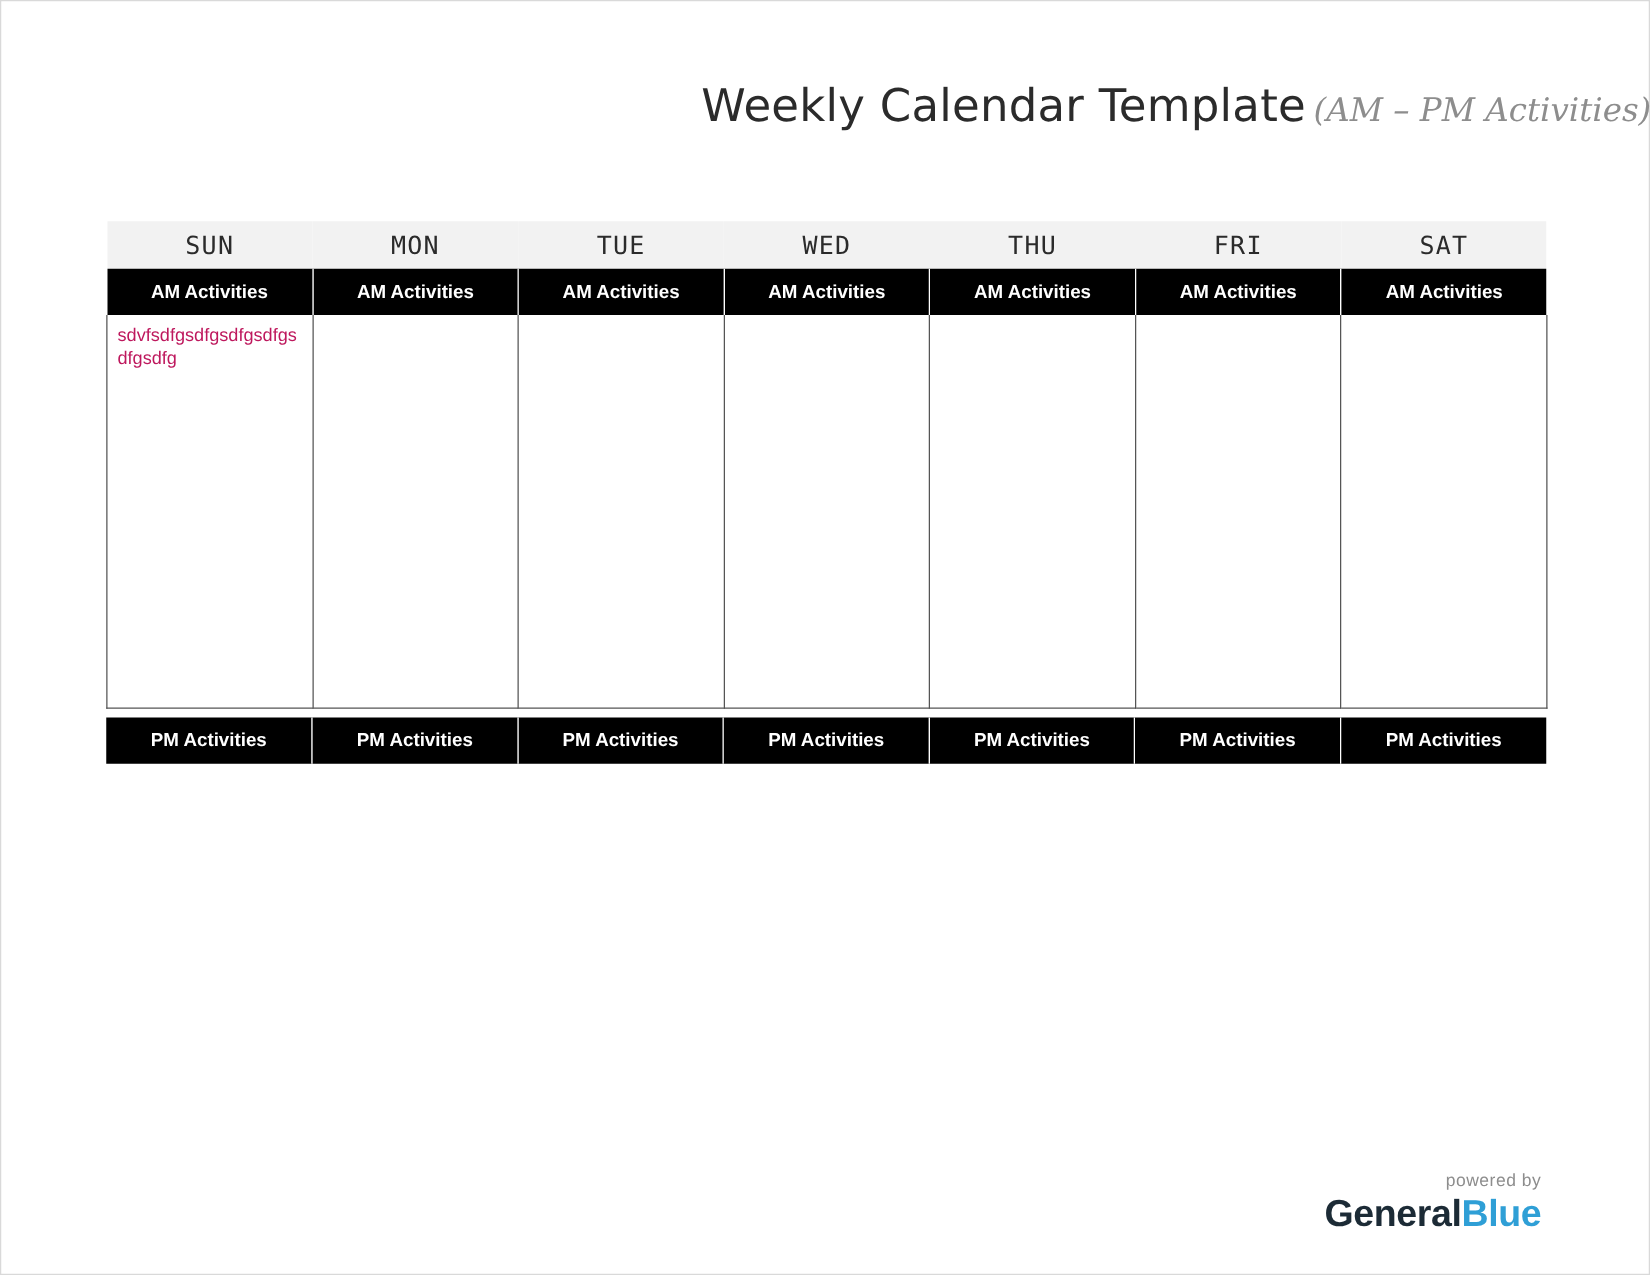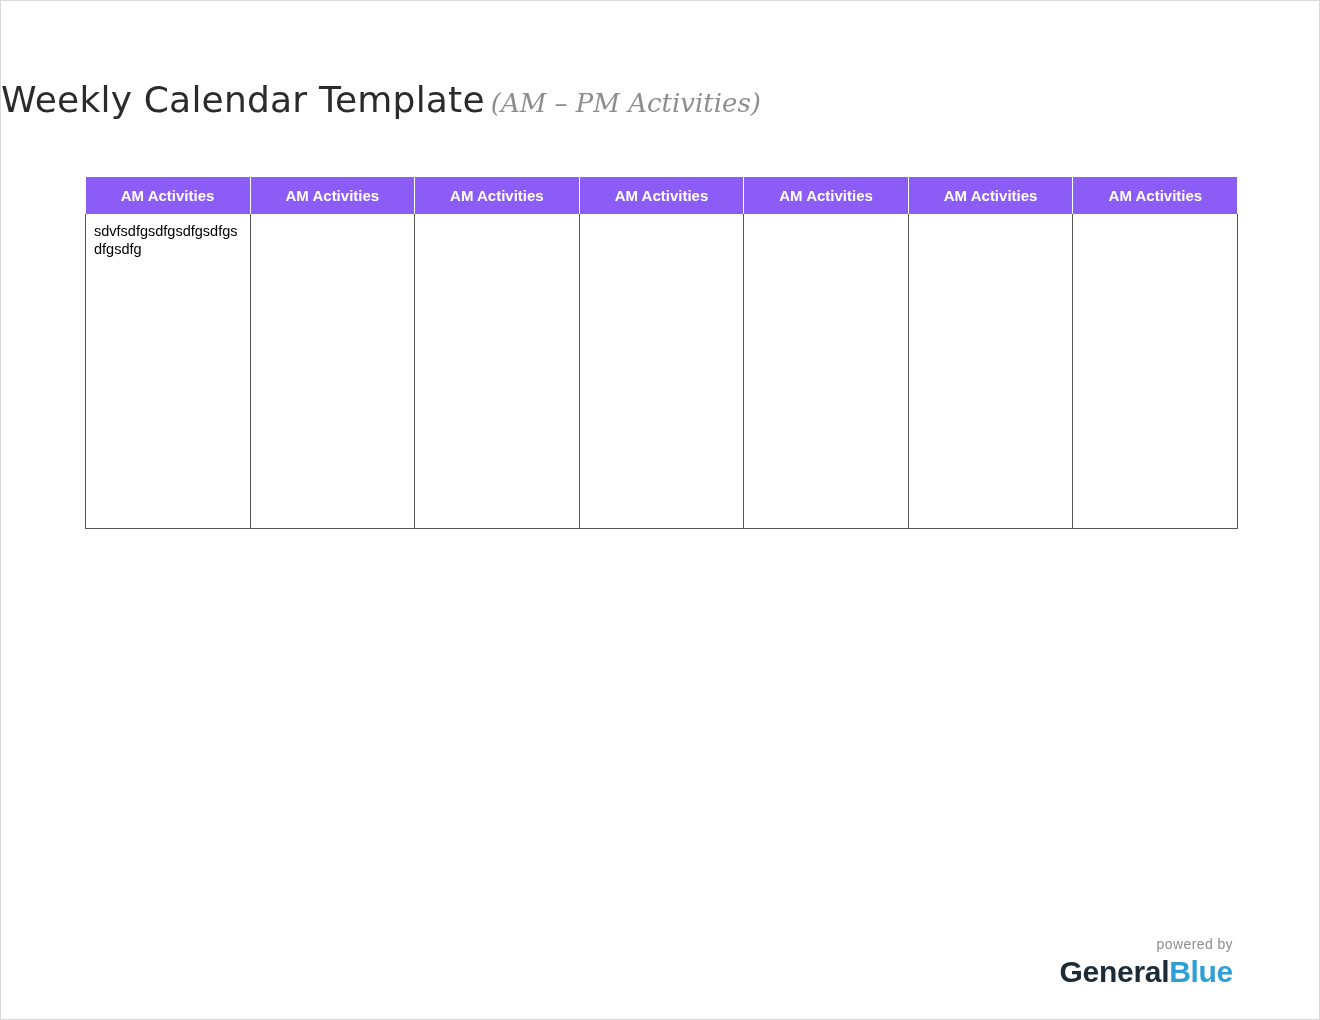--- a/index.html
+++ b/index.html
@@ -16,24 +16,24 @@
   .page {
     position: relative;
     width: 1320px;
     height: 1020px;
     box-sizing: border-box;
     border: 1px solid #d9d9d9;
     background: #ffffff;
   }
   .title-wrap {
     position: absolute;
-    top: 78px;
+    top: 64px;
     left: 0;
     width: 1320px;
-    text-align: left;
+    text-align: right;
     white-space: nowrap;
   }
   .title-main {
     font-family: "DejaVu Sans", sans-serif;
     font-size: 36px;
     color: #2b2b2b;
     font-weight: 400;
     letter-spacing: 0.2px;
   }
   .title-sub {
@@ -67,38 +67,38 @@
     text-align: center;
     vertical-align: middle;
     font-family: "DejaVu Sans Mono", monospace;
     font-size: 20px;
     color: #2b2b2b;
     letter-spacing: 1px;
   }
 
   tr.hdr td {
     height: 35px;
-    background: #8b5cf6;
+    background: #000000;
     border-right: 1px solid #ffffff;
     color: #ffffff;
     text-align: center;
     vertical-align: middle;
     font-size: 15px;
     font-weight: bold;
   }
   tr.hdr td:last-child { border-right: none; }
 
   tr.body td {
     height: 300px;
     border: 1px solid #555555;
     border-top: none;
     vertical-align: top;
     padding: 8px 6px 6px 8px;
     font-size: 14.5px;
-    color: #000000;
+    color: #be185d;
     line-height: 1.25;
     word-wrap: break-word;
     overflow-wrap: break-word;
   }
   #pm-block tr.body td { height: 295px; }
 
   .cell-text {
     display: block;
     white-space: pre-wrap;
   }
@@ -138,20 +138,29 @@
       <colgroup>
           <col>
           <col>
           <col>
           <col>
           <col>
           <col>
           <col>
         </colgroup>
       <tbody>
+        <tr class="daynames">
+          <td>SUN</td>
+          <td>MON</td>
+          <td>TUE</td>
+          <td>WED</td>
+          <td>THU</td>
+          <td>FRI</td>
+          <td>SAT</td>
+        </tr>
         <tr class="hdr">
           <td>AM Activities</td>
           <td>AM Activities</td>
           <td>AM Activities</td>
           <td>AM Activities</td>
           <td>AM Activities</td>
           <td>AM Activities</td>
           <td>AM Activities</td>
         </tr>
         <tr class="body">
@@ -186,20 +195,29 @@
       <colgroup>
           <col>
           <col>
           <col>
           <col>
           <col>
           <col>
           <col>
         </colgroup>
       <tbody>
+        <tr class="hdr">
+          <td>PM Activities</td>
+          <td>PM Activities</td>
+          <td>PM Activities</td>
+          <td>PM Activities</td>
+          <td>PM Activities</td>
+          <td>PM Activities</td>
+          <td>PM Activities</td>
+        </tr>
       </tbody>
     </table>
   </div>
 
   <div class="brand">
     <div class="brand-powered">powered by</div>
     <div class="brand-name"><span class="brand-general">General</span><span class="brand-blue">Blue</span></div>
   </div>
 
 </div>

